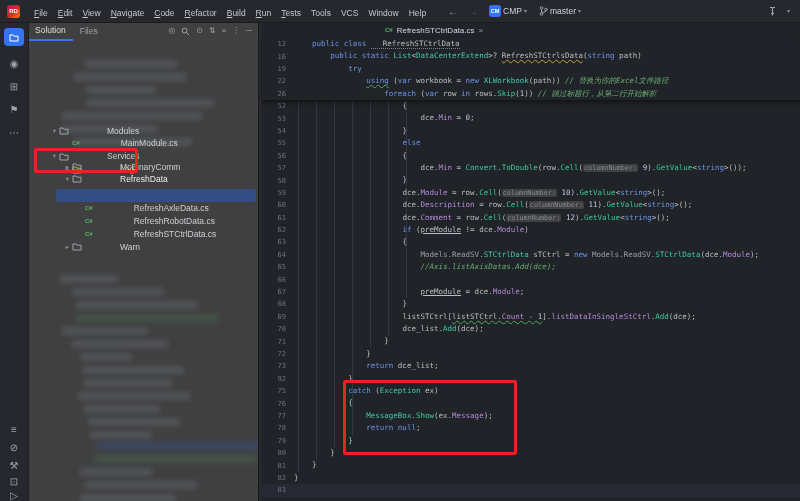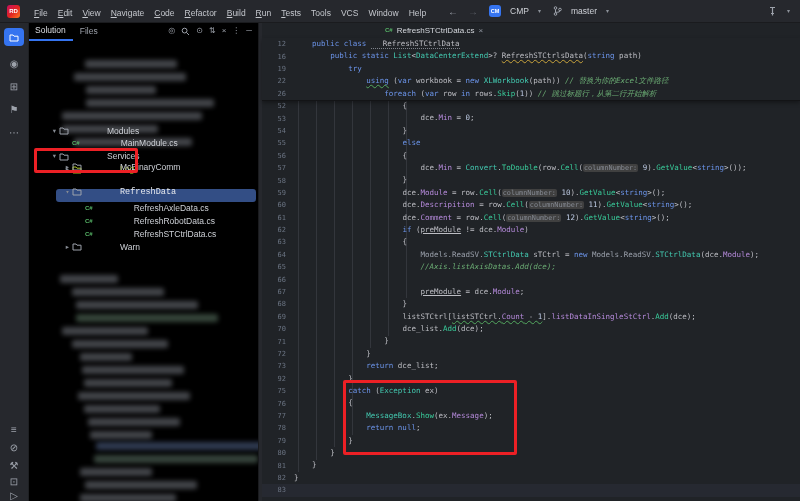--- a/index.html
+++ b/index.html
@@ -9,34 +9,34 @@
   #topbar{position:absolute;left:0;top:0;width:800px;height:22px;background:#26282d;
           border-bottom:1px solid #1a1b1e;display:flex;align-items:center;z-index:20;}
   #logo{width:13px;height:13px;margin:0 9px 0 7px;border-radius:3px;
         background:linear-gradient(135deg,#c90f5e,#e3261f 55%,#fe7a1e);
         color:#fff;font-size:6px;font-weight:bold;display:flex;align-items:center;justify-content:center;}
   .menu-item{color:#c4c7cd;font-size:8.5px;padding:0 5px;cursor:default;}
   .menu-item u{text-decoration:underline;text-underline-offset:1px;}
   #nav-widgets{display:flex;align-items:center;margin-left:14px;gap:4px;}
   .navarrow{color:#9da2ab;font-size:10px;padding:0 3px;}
   .navarrow.dim{color:#5b5f66;}
-  #project-widget,#branch-widget{display:flex;align-items:center;gap:9px;color:#ced1d7;
+  #project-widget,#branch-widget{display:flex;align-items:center;gap:2px;color:#ced1d7;
         font-size:8.5px;padding:2px 4px;border-radius:4px;}
   #project-badge{width:12px;height:12px;border-radius:3px;background:#3574f0;color:#fff;
         font-size:5.5px;font-weight:bold;display:flex;align-items:center;justify-content:center;}
   .chev{color:#8b9098;font-size:6px;line-height:1;}
   #topbar-right{margin-left:auto;display:flex;align-items:center;gap:8px;padding-right:10px;}
   
   #toolstrip{position:absolute;left:0;top:22px;width:28px;height:479px;background:#26282d;
              border-right:1px solid #1e2023;z-index:15;}
   .stripbtn{position:absolute;left:4px;width:20px;height:18px;border-radius:4px;display:flex;
             align-items:center;justify-content:center;color:#9da2ab;font-size:10px;}
   .stripbtn.active{background:#3574f0;color:#fff;}
   
-  #panel{position:absolute;left:28px;top:22px;width:230px;height:479px;background:#000000;
+  #panel{position:absolute;left:28px;top:22px;width:230px;height:479px;background:#404040;
          border-right:1px solid #1a1b1e;z-index:10;}
   #panel-header{position:absolute;left:0;top:0;width:230px;height:18px;display:flex;align-items:center;}
   .ptab{font-size:8.5px;padding:0 7px;height:17px;display:flex;align-items:center;color:#9da2ab;}
   .ptab.active{color:#dcdee3;border-bottom:2px solid #3574f0;}
   #panel-icons{margin-left:auto;display:flex;align-items:center;gap:6px;padding-right:6px;color:#9da2ab;}
   .picon{font-size:8px;line-height:1;}
   #tree{position:absolute;left:0;top:18px;width:230px;height:461px;overflow:hidden;}
   .trow{position:absolute;height:13px;display:flex;align-items:center;font-size:8.5px;color:#cdd0d6;}
   .trow .tchev{width:9px;font-size:6.5px;color:#868b93;text-align:center;}
   .trow .csbadge{font-size:6px;font-weight:bold;color:#57b768;margin-right:3px;}
@@ -211,21 +211,21 @@
         <div class="trow" style="top: 120px; left: 35px;">
           <span class="tchev">▸</span>
           <span>
             <svg width="10" height="9" viewBox="0 0 10 9">
               <path d="M1 2 h3 l1 1.2 h4 v4.8 h-8 z" fill="none" stroke="#9da2ab" stroke-width="1"></path>
             </svg>
           </span>
           <span class="tlabel">McBinaryComm</span>
         </div>
         <div class="tsel" style="top: 148.5px;"></div>
-        <div class="trow" style="top: 145px; left: 35px; font-family: Liberation Mono, monospace;">
+        <div class="trow" style="top: 132px; left: 35px;">
           <span class="tchev">▾</span>
           <span>
             <svg width="10" height="9" viewBox="0 0 10 9">
               <path d="M1 2 h3 l1 1.2 h4 v4.8 h-8 z" fill="none" stroke="#9da2ab" stroke-width="1"></path>
             </svg>
           </span>
           <span class="tlabel" style="color: rgb(232, 234, 238);">RefreshData</span>
         </div>
         <div class="trow" style="top: 161.4px; left: 48px;">
           <span class="tchev"></span>

